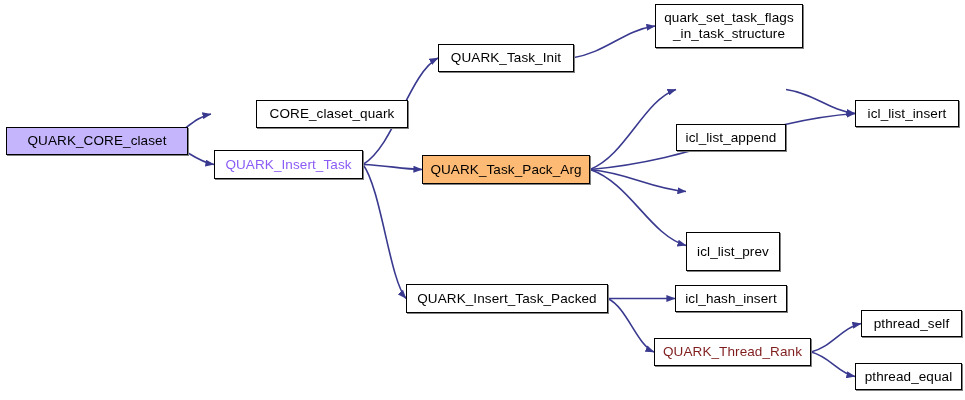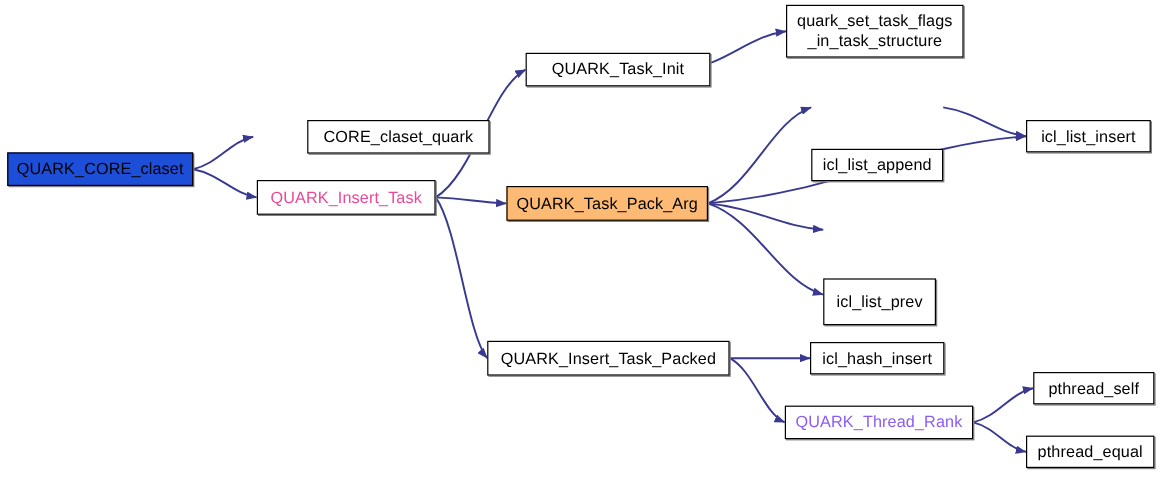--- a/index.html
+++ b/index.html
@@ -63,28 +63,28 @@
       <path d="M590,169.5 C626.12,155.1 643.32,100.7 676,89.5" fill="none" stroke="#39398f" stroke-width="1.6" marker-end="url(#arrowhead)"></path>
       <path d="M590,169.5 C701.3,159.42 754.3,121.34 855,113.5" fill="none" stroke="#39398f" stroke-width="1.6" marker-end="url(#arrowhead)"></path>
       <path d="M590,169.5 C630.32,173.46 649.52,188.42 686,191.5" fill="none" stroke="#39398f" stroke-width="1.6" marker-end="url(#arrowhead)"></path>
       <path d="M590,169.5 C630.32,183.18 649.52,234.86 686,245.5" fill="none" stroke="#39398f" stroke-width="1.6" marker-end="url(#arrowhead)"></path>
       <path d="M786,89.5 C814.98,93.82 828.78,110.14 855,113.5" fill="none" stroke="#39398f" stroke-width="1.6" marker-end="url(#arrowhead)"></path>
       <path d="M608,298.5 L675,298.5" fill="none" stroke="#39398f" stroke-width="1.6" marker-end="url(#arrowhead)"></path>
       <path d="M608,298.5 C627.32,308.13 636.52,344.51 654,352" fill="none" stroke="#39398f" stroke-width="1.6" marker-end="url(#arrowhead)"></path>
       <path d="M811,352 C832,346.87 842,327.49 861,323.5" fill="none" stroke="#39398f" stroke-width="1.6" marker-end="url(#arrowhead)"></path>
       <path d="M811,352 C829.48,356.41 838.28,373.07 855,376.5" fill="none" stroke="#39398f" stroke-width="1.6" marker-end="url(#arrowhead)"></path>
     </svg>
-<div class="node highlight" style="left: 6px; top: 127px; width: 155px; height: 28px; background: #1d4ed8; border-color: rgb(0, 0, 0); color: rgb(0, 0, 0); justify-content: center;"><span>QUARK_CORE_claset</span></div>
+<div class="node highlight" style="left: 6px; top: 127px; width: 182px; height: 28px; background: #c4b5fd; border-color: rgb(0, 0, 0); color: rgb(0, 0, 0); justify-content: center;"><span>QUARK_CORE_claset</span></div>
     <div class="node" style="left: 211px; top: 100px; width: 152px; height: 28px; background: rgb(255, 255, 255); border-color: rgb(0, 0, 0); color: rgb(0, 0, 0); margin-left: 45px;"><span>CORE_claset_quark</span></div>
-    <div class="node" style="left: 214px; top: 150px; width: 149px; height: 29px; background: rgb(255, 255, 255); border-color: rgb(0, 0, 0); color: #ec4899;"><span>QUARK_Insert_Task</span></div>
-    <div class="node" style="left: 438px; top: 44px; width: 154px; height: 28px; background: rgb(255, 255, 255); border-color: rgb(0, 0, 0); color: rgb(0, 0, 0);"><span>QUARK_Task_Init</span></div>
+    <div class="node" style="left: 214px; top: 150px; width: 149px; height: 29px; background: rgb(255, 255, 255); border-color: rgb(0, 0, 0); color: #8b5cf6;"><span>QUARK_Insert_Task</span></div>
+    <div class="node" style="left: 438px; top: 44px; width: 136px; height: 28px; background: rgb(255, 255, 255); border-color: rgb(0, 0, 0); color: rgb(0, 0, 0);"><span>QUARK_Task_Init</span></div>
     <div class="node" style="left: 655px; top: 4px; width: 148px; height: 44px; background: rgb(255, 255, 255); border-color: rgb(0, 0, 0); color: rgb(0, 0, 0);"><span>quark_set_task_flags
 _in_task_structure</span></div>
     <div class="node" style="left: 422px; top: 155px; width: 168px; height: 29px; background: #fdba74; border-color: rgb(0, 0, 0); color: rgb(0, 0, 0);"><span>QUARK_Task_Pack_Arg</span></div>
     <div class="node" style="left: 676px; top: 76px; width: 110px; height: 27px; background: rgb(255, 255, 255); border-color: rgb(0, 0, 0); color: rgb(0, 0, 0); margin-top: 48px;"><span>icl_list_append</span></div>
     <div class="node" style="left: 855px; top: 100px; width: 104px; height: 27px; background: rgb(255, 255, 255); border-color: rgb(0, 0, 0); color: rgb(0, 0, 0);"><span>icl_list_insert</span></div>
     <div class="node" style="left: 686px; top: 232px; width: 94px; height: 39px; background: rgb(255, 255, 255); border-color: rgb(0, 0, 0); color: rgb(0, 0, 0);"><span>icl_list_prev</span></div>
     <div class="node" style="left: 406px; top: 284px; width: 202px; height: 29px; background: rgb(255, 255, 255); border-color: rgb(0, 0, 0); color: rgb(0, 0, 0);"><span>QUARK_Insert_Task_Packed</span></div>
     <div class="node" style="left: 675px; top: 285px; width: 112px; height: 27px; background: rgb(255, 255, 255); border-color: rgb(0, 0, 0); color: rgb(0, 0, 0);"><span>icl_hash_insert</span></div>
-    <div class="node" style="left: 654px; top: 338px; width: 157px; height: 28px; background: rgb(255, 255, 255); border-color: rgb(0, 0, 0); color: #8b5cf6;"><span>QUARK_Thread_Rank</span></div>
+    <div class="node" style="left: 654px; top: 338px; width: 157px; height: 28px; background: rgb(255, 255, 255); border-color: rgb(0, 0, 0); color: #7f1d1d;"><span>QUARK_Thread_Rank</span></div>
     <div class="node" style="left: 861px; top: 310px; width: 101px; height: 27px; background: rgb(255, 255, 255); border-color: rgb(0, 0, 0); color: rgb(0, 0, 0);"><span>pthread_self</span></div>
     <div class="node" style="left: 855px; top: 363px; width: 107px; height: 27px; background: rgb(255, 255, 255); border-color: rgb(0, 0, 0); color: rgb(0, 0, 0);"><span>pthread_equal</span></div>
   </div>
 
 </body></html>

